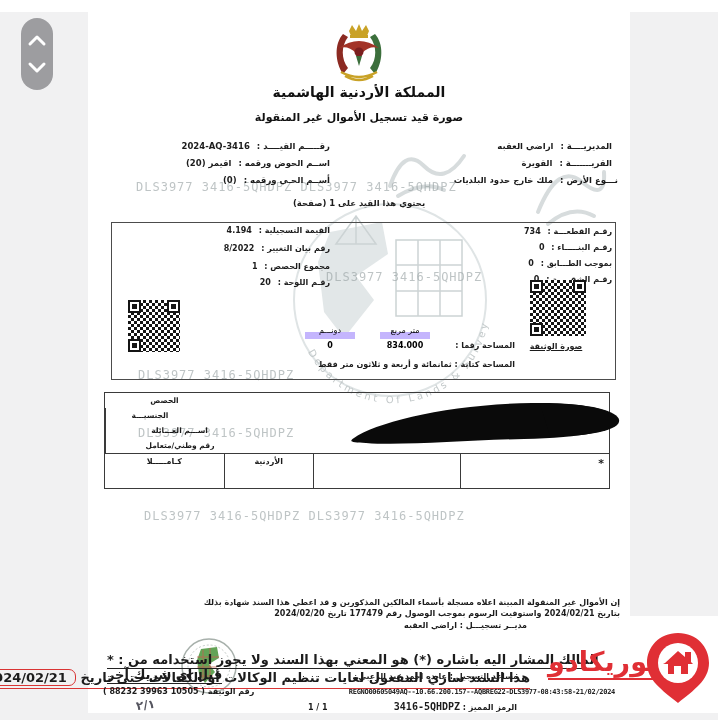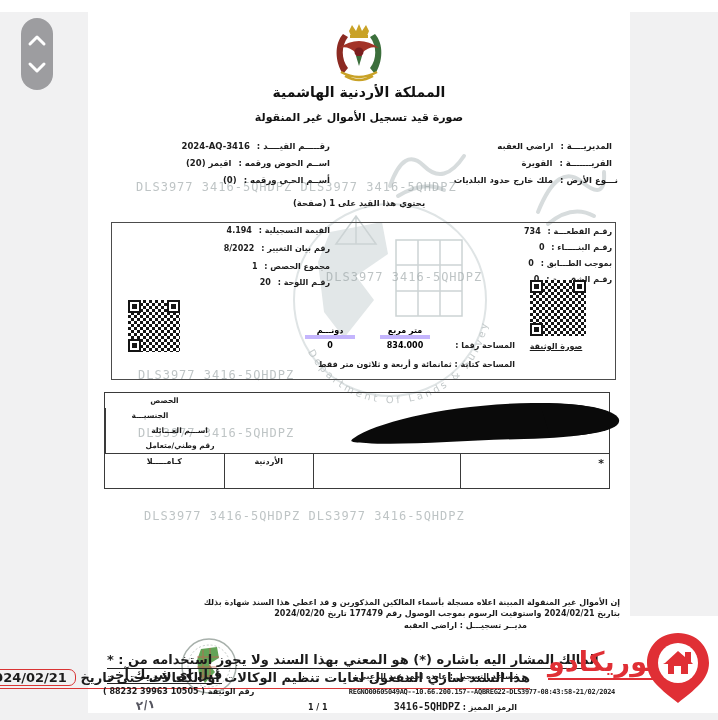--- a/index.html
+++ b/index.html
@@ -36,21 +36,21 @@
   #mid-box{left:23px;top:210px;width:505px;height:158px;border:1px solid #4c4c4c;}
   #remarks-box{left:164px;top:212px;width:221px;height:22px;border:1px solid #4c4c4c;text-align:center;line-height:20px;font-size:8px;}
   
   .qr{background:
       repeating-conic-gradient(#141414 0% 25%, transparent 0% 50%);
       background-size:6px 6px;background-color:#fff;}
   .qr .fd{position:absolute;width:13px;height:13px;border:2.5px solid #141414;background:#fff;}
   .qr .fd::after{content:"";position:absolute;inset:2px;background:#141414;}
   .fd.tl{left:0;top:0;} .fd.tr{right:0;top:0;} .fd.bl{left:0;bottom:0;}
   
-  .col-h{border-bottom:4px solid #c4b5fd;text-align:center;font-size:8px;font-weight:bold;direction:rtl;height:13px;}
+  .col-h{border-bottom:7px solid #c4b5fd;text-align:center;font-size:8px;font-weight:normal;direction:rtl;height:13px;}
   .col-v{text-align:center;font-size:8px;font-weight:bold;}
   #photo-caption{left:436px;top:330px;width:64px;text-align:center;font-size:8px;text-decoration:underline;}
   
   #owners-table{left:16px;top:380px;width:506px;border:1px solid #3a3a3a;}
   .trow{display:flex;direction:ltr;}
   .tcell{border-left:1px solid #3a3a3a;overflow:hidden;}
   .tcell:first-child{border-left:none;}
   .th{height:15px;line-height:15px;text-align:center;font-size:7.5px;}
   .td{height:34px;font-size:8px;padding-top:3px;text-align:center;}
   .hdr-row{border-bottom:1px solid #3a3a3a;flex-direction:column;}

